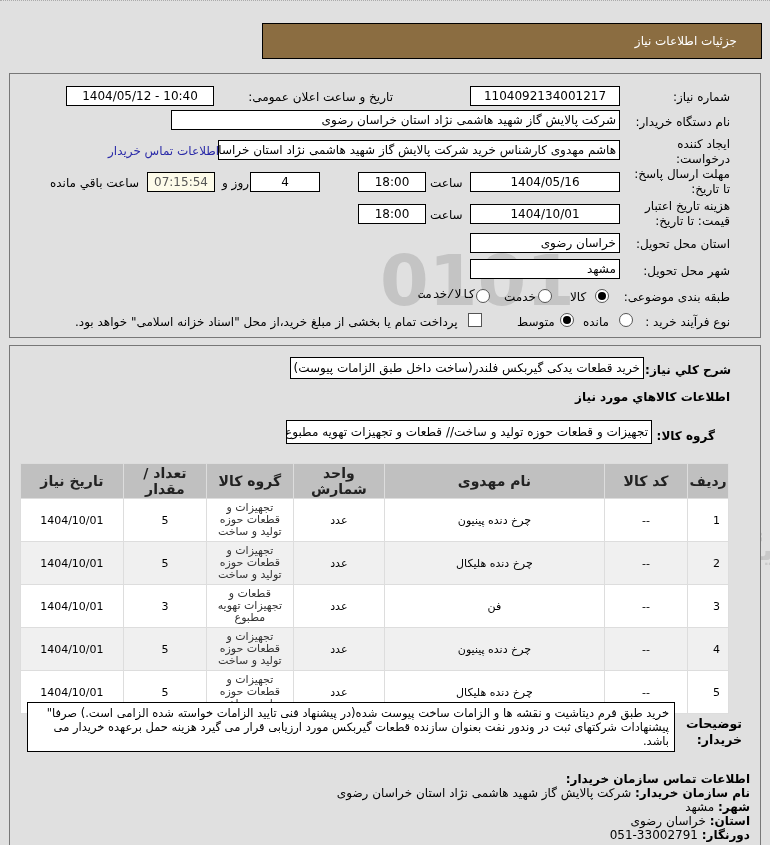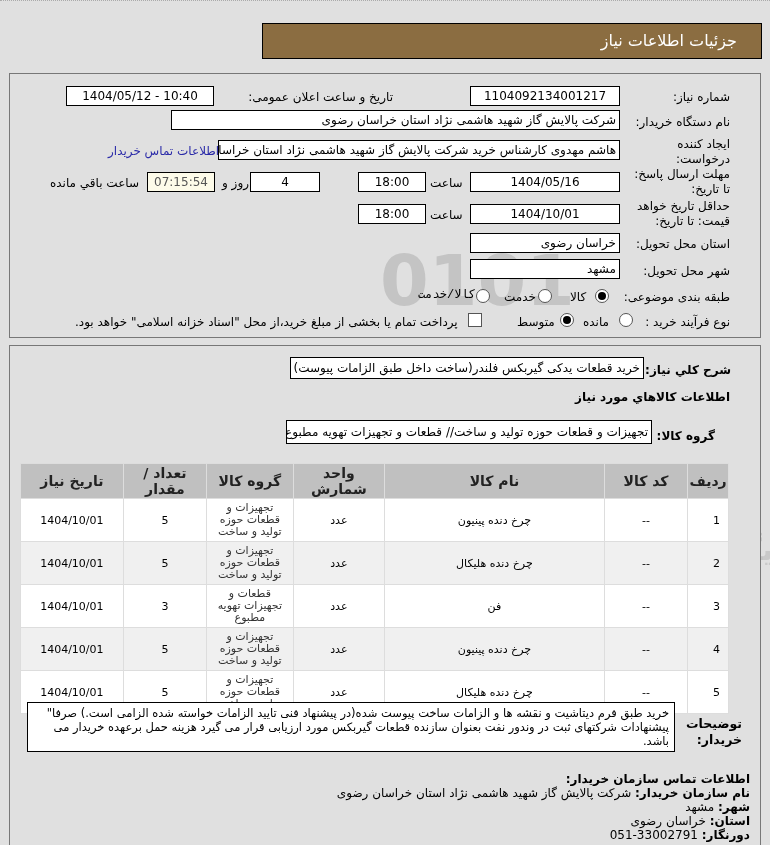--- a/index.html
+++ b/index.html
@@ -8,21 +8,21 @@
     width: 770px; height: 845px; overflow: hidden;
     background: #e0e0e0;
     font-family: "DejaVu Sans", sans-serif;
     font-size: 12px; color: #000;
     direction: rtl; position: relative;
   }
   .topline { position: absolute; left: 0; right: 0; top: 0; height: 2px; border-top: 1px dotted #aaa; }
   .header-bar {
     position: absolute; left: 8px; width: 500px; right: 8px; top: 23px; height: 36px;
     background: #8b6d41; border: 1px solid #000;
-    color: #fff; font-size: 16px; line-height: 34px; padding-right: 24px;
+    color: #fff; font-size: 12px; line-height: 34px; padding-right: 24px;
   }
   .panel {
     position: absolute; left: 9px; right: 9px;
     border: 1px solid #777; background: #e0e0e0;
   }
   .panel1 { top: 73px; height: 265px; }
   .panel2 { top: 345px; height: 500px; border-bottom: none; }
   .lbl { position: absolute; font-size: 12px; white-space: nowrap; line-height: 14px; }
   .box {
     position: absolute; background: #fff; border: 1px solid #000;
@@ -105,21 +105,21 @@
 <span class="lbl" style="right:40px; top:167px;">مهلت ارسال پاسخ:</span>
 <span class="lbl" style="right:40px; top:182px;">تا تاریخ:</span>
 <div class="box center" style="left:470px; top:172px; width:150px;">1404/05/16</div>
 <span class="lbl" style="left:430px; top:176px;">ساعت</span>
 <div class="box center" style="left:358px; top:172px; width:68px;">18:00</div>
 <div class="box center" style="left:250px; top:172px; width:70px;">4</div>
 <span class="lbl" style="left:222px; top:176px;">روز و</span>
 <div class="box center cream" style="left:147px; top:172px; width:68px;">07:15:54</div>
 <span class="lbl" style="left:50px; top:176px;">ساعت باقي مانده</span>
 
-<span class="lbl" style="right:40px; top:199px;">حداقل تاریخ خواهد</span>
+<span class="lbl" style="right:40px; top:199px;">هزینه تاریخ اعتبار</span>
 <span class="lbl" style="right:40px; top:214px;">قیمت: تا تاریخ:</span>
 <div class="box center" style="left:470px; top:204px; width:150px;">1404/10/01</div>
 <span class="lbl" style="left:430px; top:208px;">ساعت</span>
 <div class="box center" style="left:358px; top:204px; width:68px;">18:00</div>
 
 <span class="lbl" style="right:40px; top:237px;">استان محل تحویل:</span>
 <div class="box right" style="left:470px; top:233px; width:150px;">خراسان رضوی</div>
 
 <span class="lbl" style="right:40px; top:264px;">شهر محل تحویل:</span>
 <div class="box right" style="left:470px; top:259px; width:150px;">مشهد</div>
@@ -148,21 +148,21 @@
 <span class="lbl bold" style="right:40px; top:390px;">اطلاعات کالاهاي مورد نیاز</span>
 
 <span class="lbl bold" style="right:55px; top:429px;">گروه کالا:</span>
 <div class="box right" style="left:286px; top:420px; width:366px; height:24px; line-height:22px;">تجهیزات و قطعات حوزه تولید و ساخت// قطعات و تجهیزات تهویه مطبوع</div>
 
 <table class="items">
   <thead>
     <tr>
       <th style="width:26px;">ردیف</th>
       <th style="width:82px;">کد کالا</th>
-      <th style="width:216px;">نام کالا</th>
+      <th style="width:216px;">نام مهدوی</th>
       <th style="width:90px;">واحد شمارش</th>
       <th style="width:85px;">گروه کالا</th>
       <th style="width:82px;">تعداد / مقدار</th>
       <th style="width:101px;">تاریخ نیاز</th>
     </tr>
   </thead>
   <tbody>
     <tr>
       <td class="rownum">1</td>
       <td>--</td>

